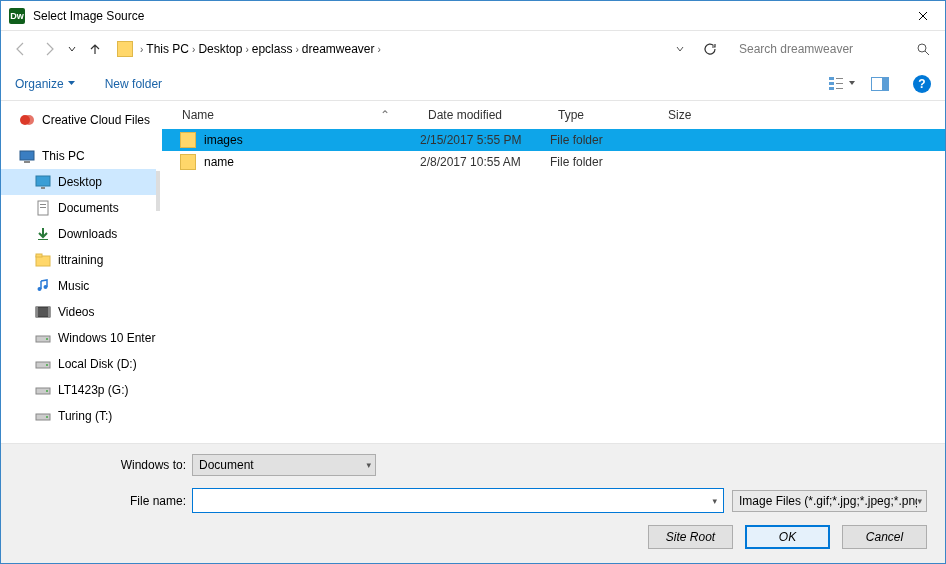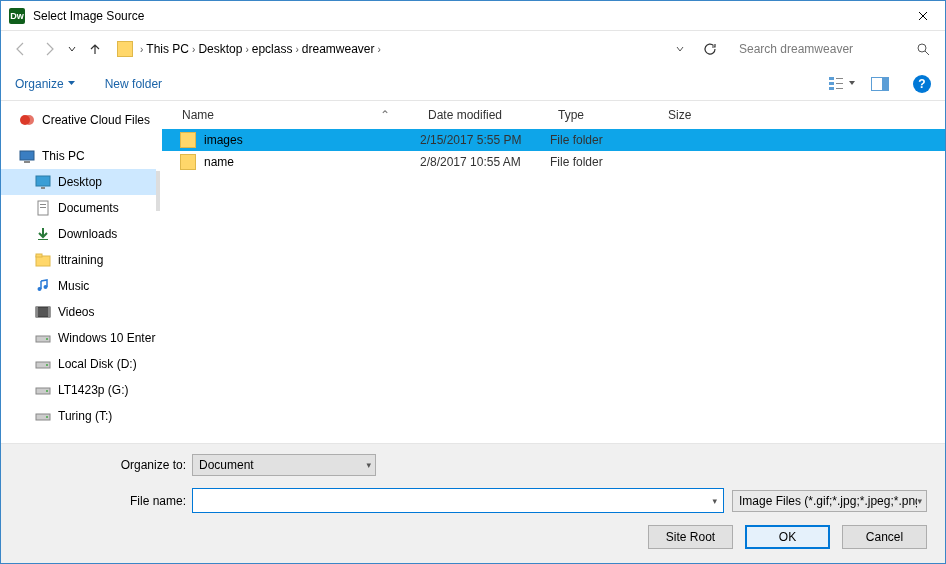--- a/index.html
+++ b/index.html
@@ -59,21 +59,21 @@
   .fn-label { width:173px; padding-right:6px; }
   .combo { height:22px; border:1px solid #adadad; background:#e1e1e1; display:flex; align-items:center; padding:0 4px 0 6px; font-size:12px; }
   .combo.rel { width:184px; }
   .combo.ft { width:195px; background:#e9e9e9; }
   .combo .cv { flex:1; white-space:nowrap; overflow:hidden; }
   .combo .cd { font-size:9px; color:#555; }
   .fname { flex:1; height:25px; border:1px solid #0078d7; background:#fff; display:flex; align-items:center; padding:0 6px; margin-right:8px; }
   .fname input { flex:1; border:0; outline:0; font-size:12px; }
   .fname .cd { font-size:9px; color:#555; }
   .btnrow { display:flex; justify-content:flex-end; gap:12px; }
-  .btn { width:85px; height:24px; border:1px solid #adadad; background:#e1e1e1; font-size:12px; display:flex; align-items:center; justify-content:center; }
+  .btn { width:85px; height:24px; border:1px solid #adadad; background:#e1e1e1; font-size:12px; display:flex; align-items:center; justify-content:center;font-style:italic; }
   .btn.primary { border:1px solid #0078d7; background:#e5f1fb; box-shadow: inset 0 0 0 1px #0078d7; }
 </style>
 </head>
 <body>
 
 <div class="window">
 
   <div class="titlebar">
     <div class="app-icon">Dw</div>
     <div class="title-text">Select Image Source</div>
@@ -288,21 +288,21 @@
             <span class="nm">name</span>
             <span class="dt">2/8/2017 10:55 AM</span>
             <span class="ty">File folder</span>
           </div>
         </div>
     </div>
   </div>
 
   <div class="footer">
     <div class="f-row">
-      <div class="f-label rel-label">Organize to:</div>
+      <div class="f-label rel-label">Windows to:</div>
       <div class="combo rel">
         <span class="cv">Document</span>
         <span class="cd">▾</span>
       </div>
     </div>
     <div class="f-row">
       <div class="f-label fn-label">File name:</div>
       <div class="fname">
         <input value="" style="">
         <span class="cd">▾</span>

